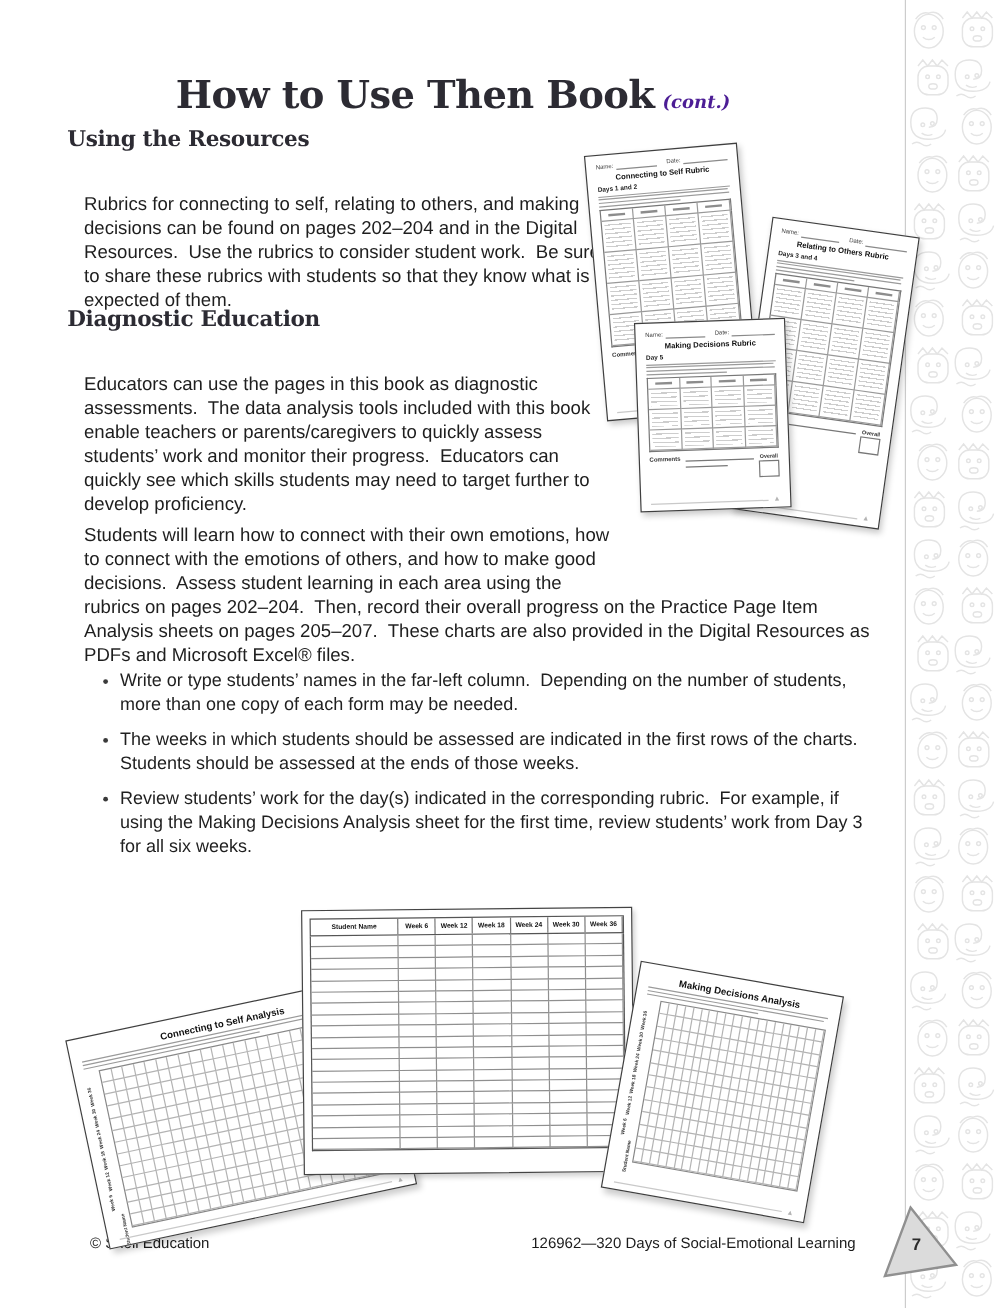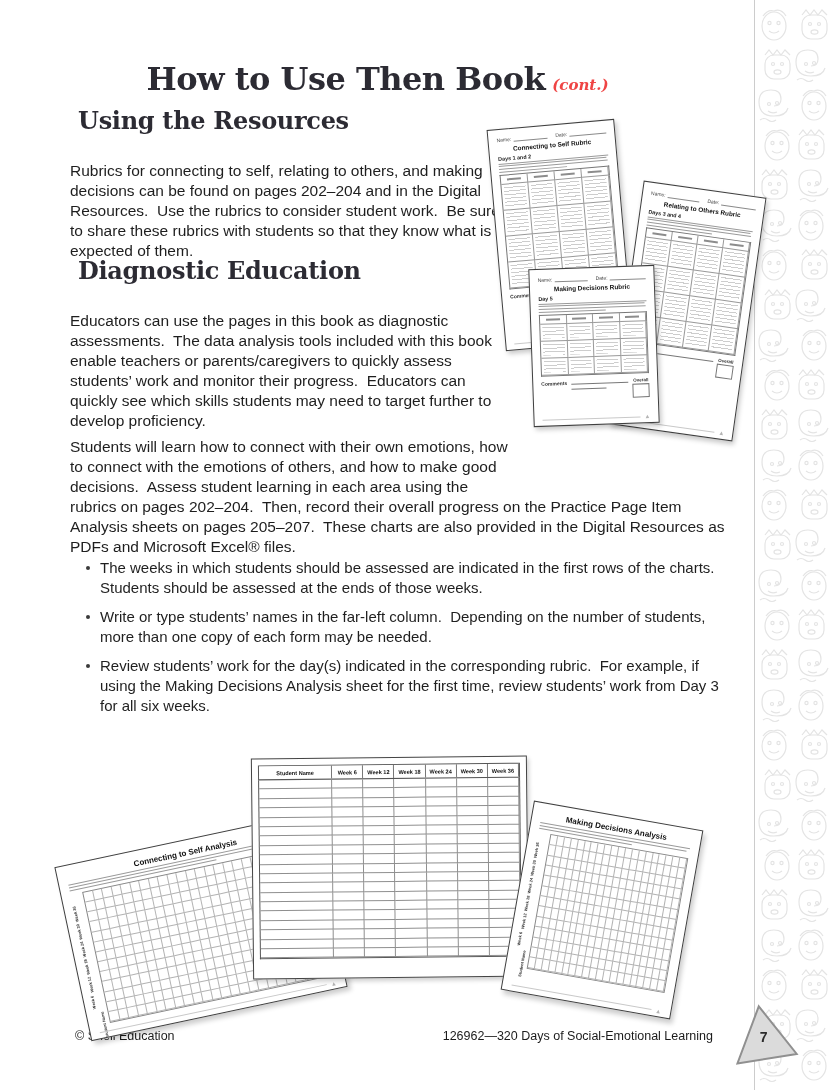--- a/index.html
+++ b/index.html
@@ -2,22 +2,22 @@
 <html><head>
 <meta charset="utf-8">
 <style>
   html,body{margin:0;padding:0;background:#fff;}
   .page{position:relative;width:833px;height:1090px;background:#ffffff;overflow:hidden;
         font-family:"Liberation Sans",sans-serif;color:#1f1f1f;}
 
   
   .h1-wrap{position:absolute;left:0;top:60px;width:755px;text-align:center;}
   .h1{font-family:"DejaVu Serif",serif;font-weight:700;font-size:32px;letter-spacing:-0.5px;color:#2c2b33;display:inline;}
-  .h1-suffix{font-family:"DejaVu Serif",serif;font-style:italic;font-weight:600;font-size:15px;color:#ef4444;margin-left:7px;}
-  .h2{position:absolute;left:78px;font-family:"DejaVu Serif",serif;font-weight:700;font-size:24px;color:#2c2b33;letter-spacing:-0.3px;}
+  .h1-suffix{font-family:"DejaVu Serif",serif;font-style:italic;font-weight:600;font-size:15px;color:#4c1d95;margin-left:7px;}
+  .h2{position:absolute;left:56px;font-family:"DejaVu Serif",serif;font-weight:700;font-size:18px;color:#2c2b33;letter-spacing:-0.3px;}
   .h2-a{top:106px;} .h2-b{top:256px;}
   .h3{position:absolute;left:70px;top:524px;font-family:"DejaVu Serif",serif;font-weight:700;font-size:20px;color:#2c2b33;}
   .para{position:absolute;left:70px;font-size:15.5px;line-height:20px;color:#1e1e1e;white-space:pre-wrap;}
   .p1{top:145px;width:430px;}
   .p2{top:295px;width:447px;}
   .p3{top:421px;width:655px;}
   .wrap-spacer{float:right;width:215px;height:46px;}
   .bullets{position:absolute;left:86px;top:558px;width:644px;}
   .bullet{display:flex;margin-bottom:9px;}
   .dot{flex:0 0 4px;width:4px;height:4px;border-radius:50%;background:#3a3a3a;margin:8px 10px 0 0;}
@@ -187,25 +187,25 @@
   <div class="h2 h2-a">Using the Resources</div>
   <p class="para p1">Rubrics for connecting to self, relating to others, and making decisions can be found on pages 202–204 and in the Digital Resources.  Use the rubrics to consider student work.  Be sure to share these rubrics with students so that they know what is expected of them.</p>
 
   <div class="h2 h2-b">Diagnostic Education</div>
   <p class="para p2">Educators can use the pages in this book as diagnostic assessments.  The data analysis tools included with this book enable teachers or parents/caregivers to quickly assess students’ work and monitor their progress.  Educators can quickly see which skills students may need to target further to develop proficiency.</p>
   <p class="para p3"><span class="wrap-spacer"></span><span>Students will learn how to connect with their own emotions, how to connect with the emotions of others, and how to make good decisions.  Assess student learning in each area using the rubrics on pages 202–204.  Then, record their overall progress on the Practice Page Item Analysis sheets on pages 205–207.  These charts are also provided in the Digital Resources as PDFs and Microsoft Excel® files.</span></p>
 
   <div class="bullets">
     <div class="bullet">
       <span class="dot"></span>
-      <span class="bullet-text">The weeks in which students should be assessed are indicated in the first rows of the charts.  Students should be assessed at the ends of those weeks.</span>
+      <span class="bullet-text">Write or type students’ names in the far-left column.  Depending on the number of students, more than one copy of each form may be needed.</span>
     </div>
     <div class="bullet">
       <span class="dot"></span>
-      <span class="bullet-text">Write or type students’ names in the far-left column.  Depending on the number of students, more than one copy of each form may be needed.</span>
+      <span class="bullet-text">The weeks in which students should be assessed are indicated in the first rows of the charts.  Students should be assessed at the ends of those weeks.</span>
     </div>
     <div class="bullet">
       <span class="dot"></span>
       <span class="bullet-text">Review students’ work for the day(s) indicated in the corresponding rubric.  For example, if using the Making Decisions Analysis sheet for the first time, review students’ work from Day 3 for all six weeks.</span>
     </div>
   </div>
 
   <div class="card card1">
     <div class="c-namerow">
       <span class="c-field">

